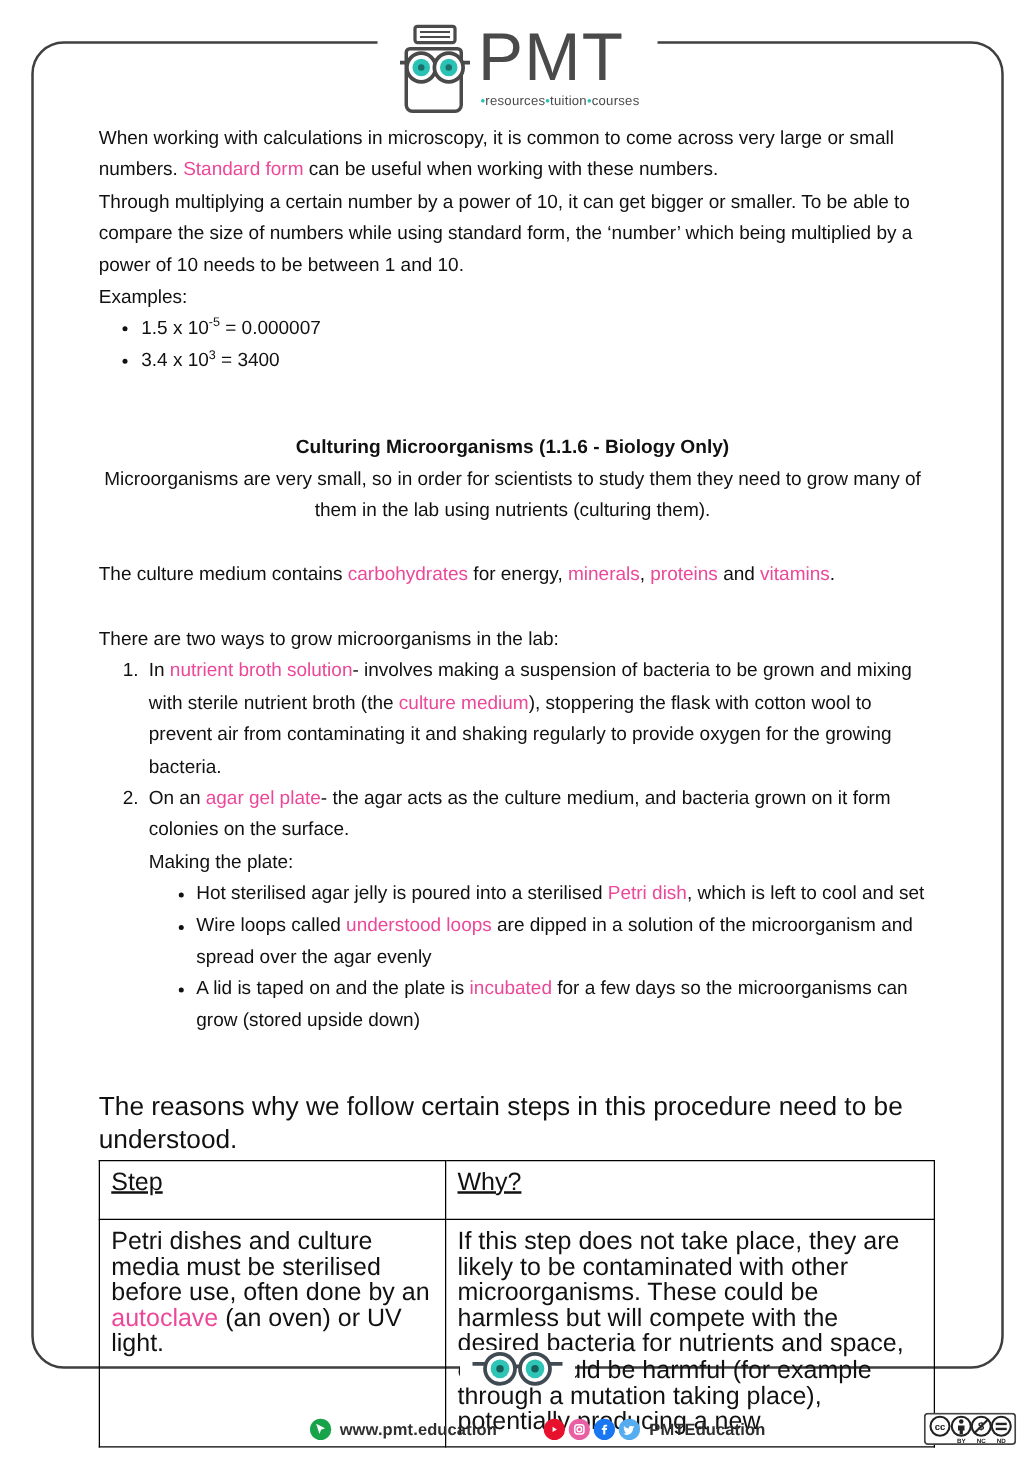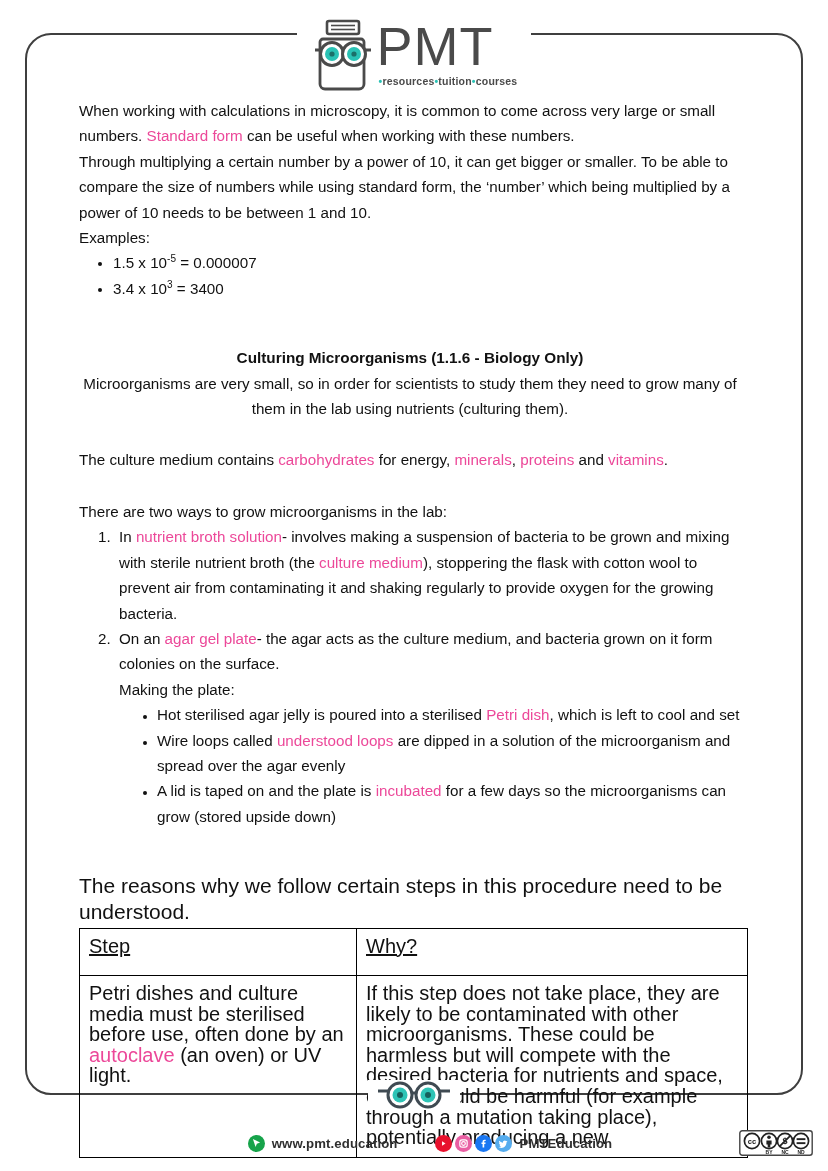--- a/index.html
+++ b/index.html
@@ -53,21 +53,21 @@
   .logo-pmt {
     font-size: 54px;
     line-height: 50px;
     letter-spacing: 1px;
     color: #4a4a4a;
     font-family: "Liberation Sans", sans-serif;
     font-weight: 400;
   }
   .logo-tag {
     font-size: 10.5px;
-    font-weight: bold;
+    font-weight: normal;
     color: #4a4a4a;
     letter-spacing: .2px;
     margin-top: 4px;
     margin-left: 2px;
     white-space: nowrap;
   }
   .logo-tag .dot { color: #29c2b5; }
 
   
   #content {

